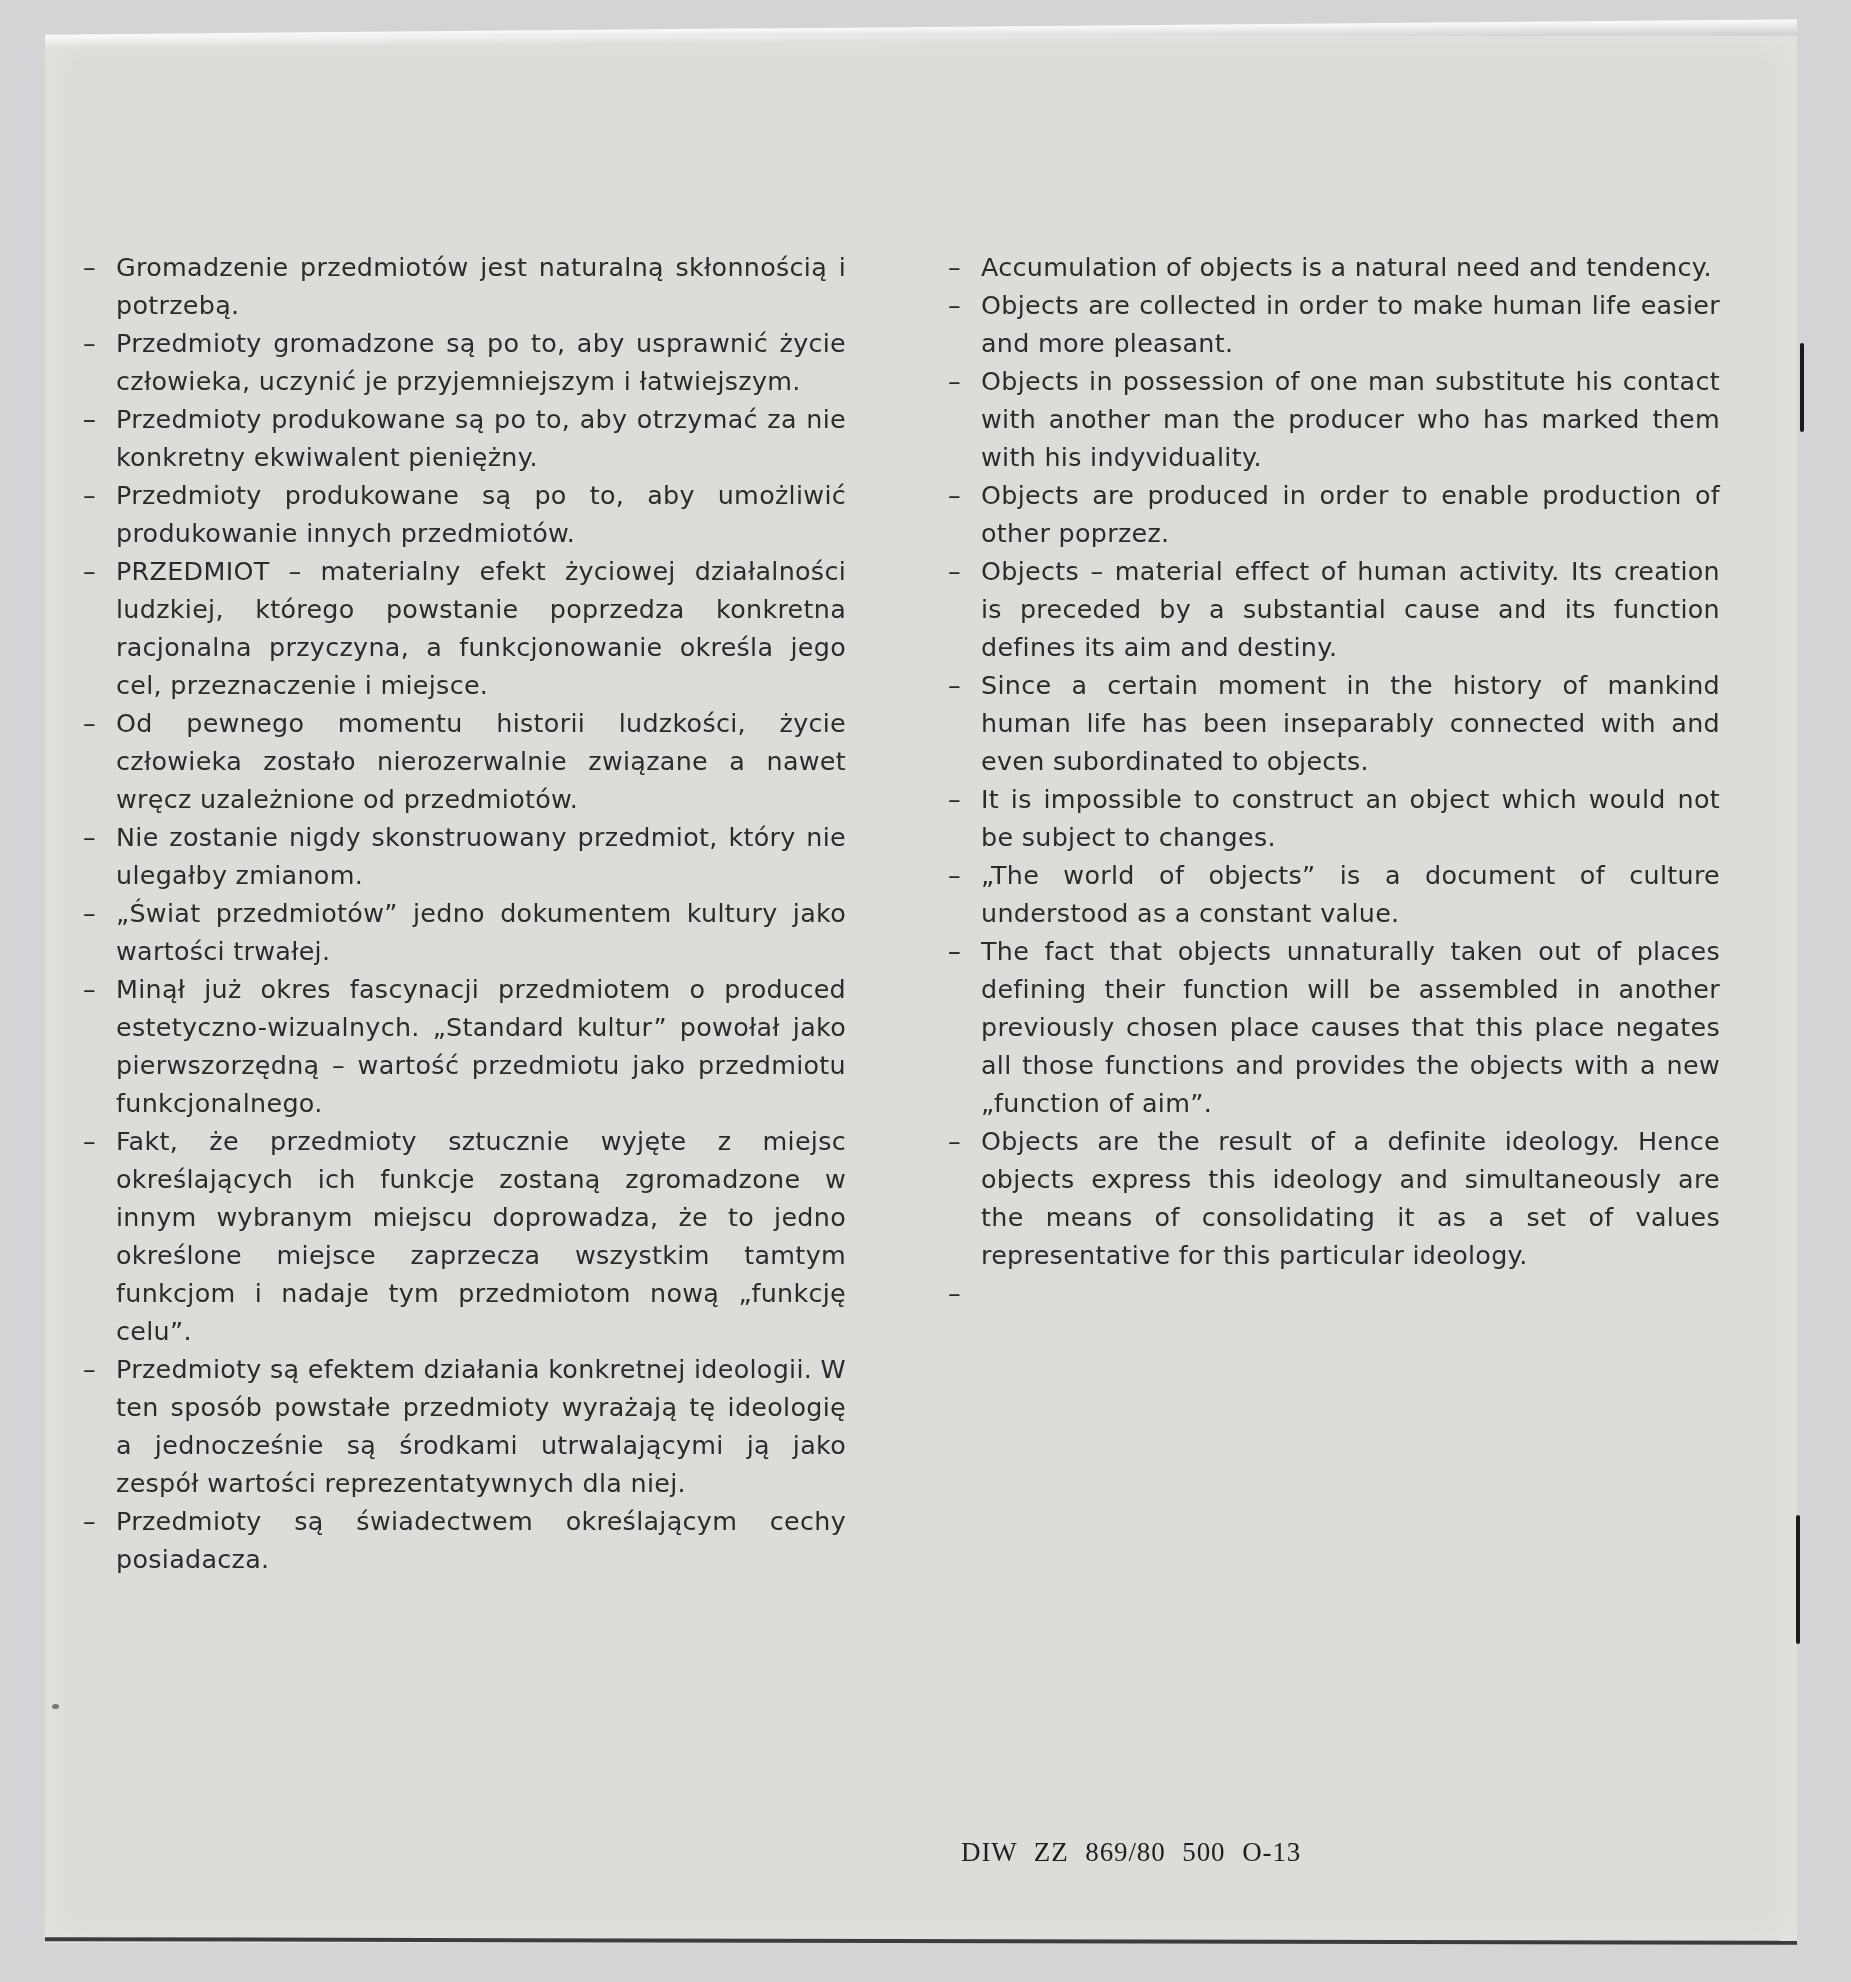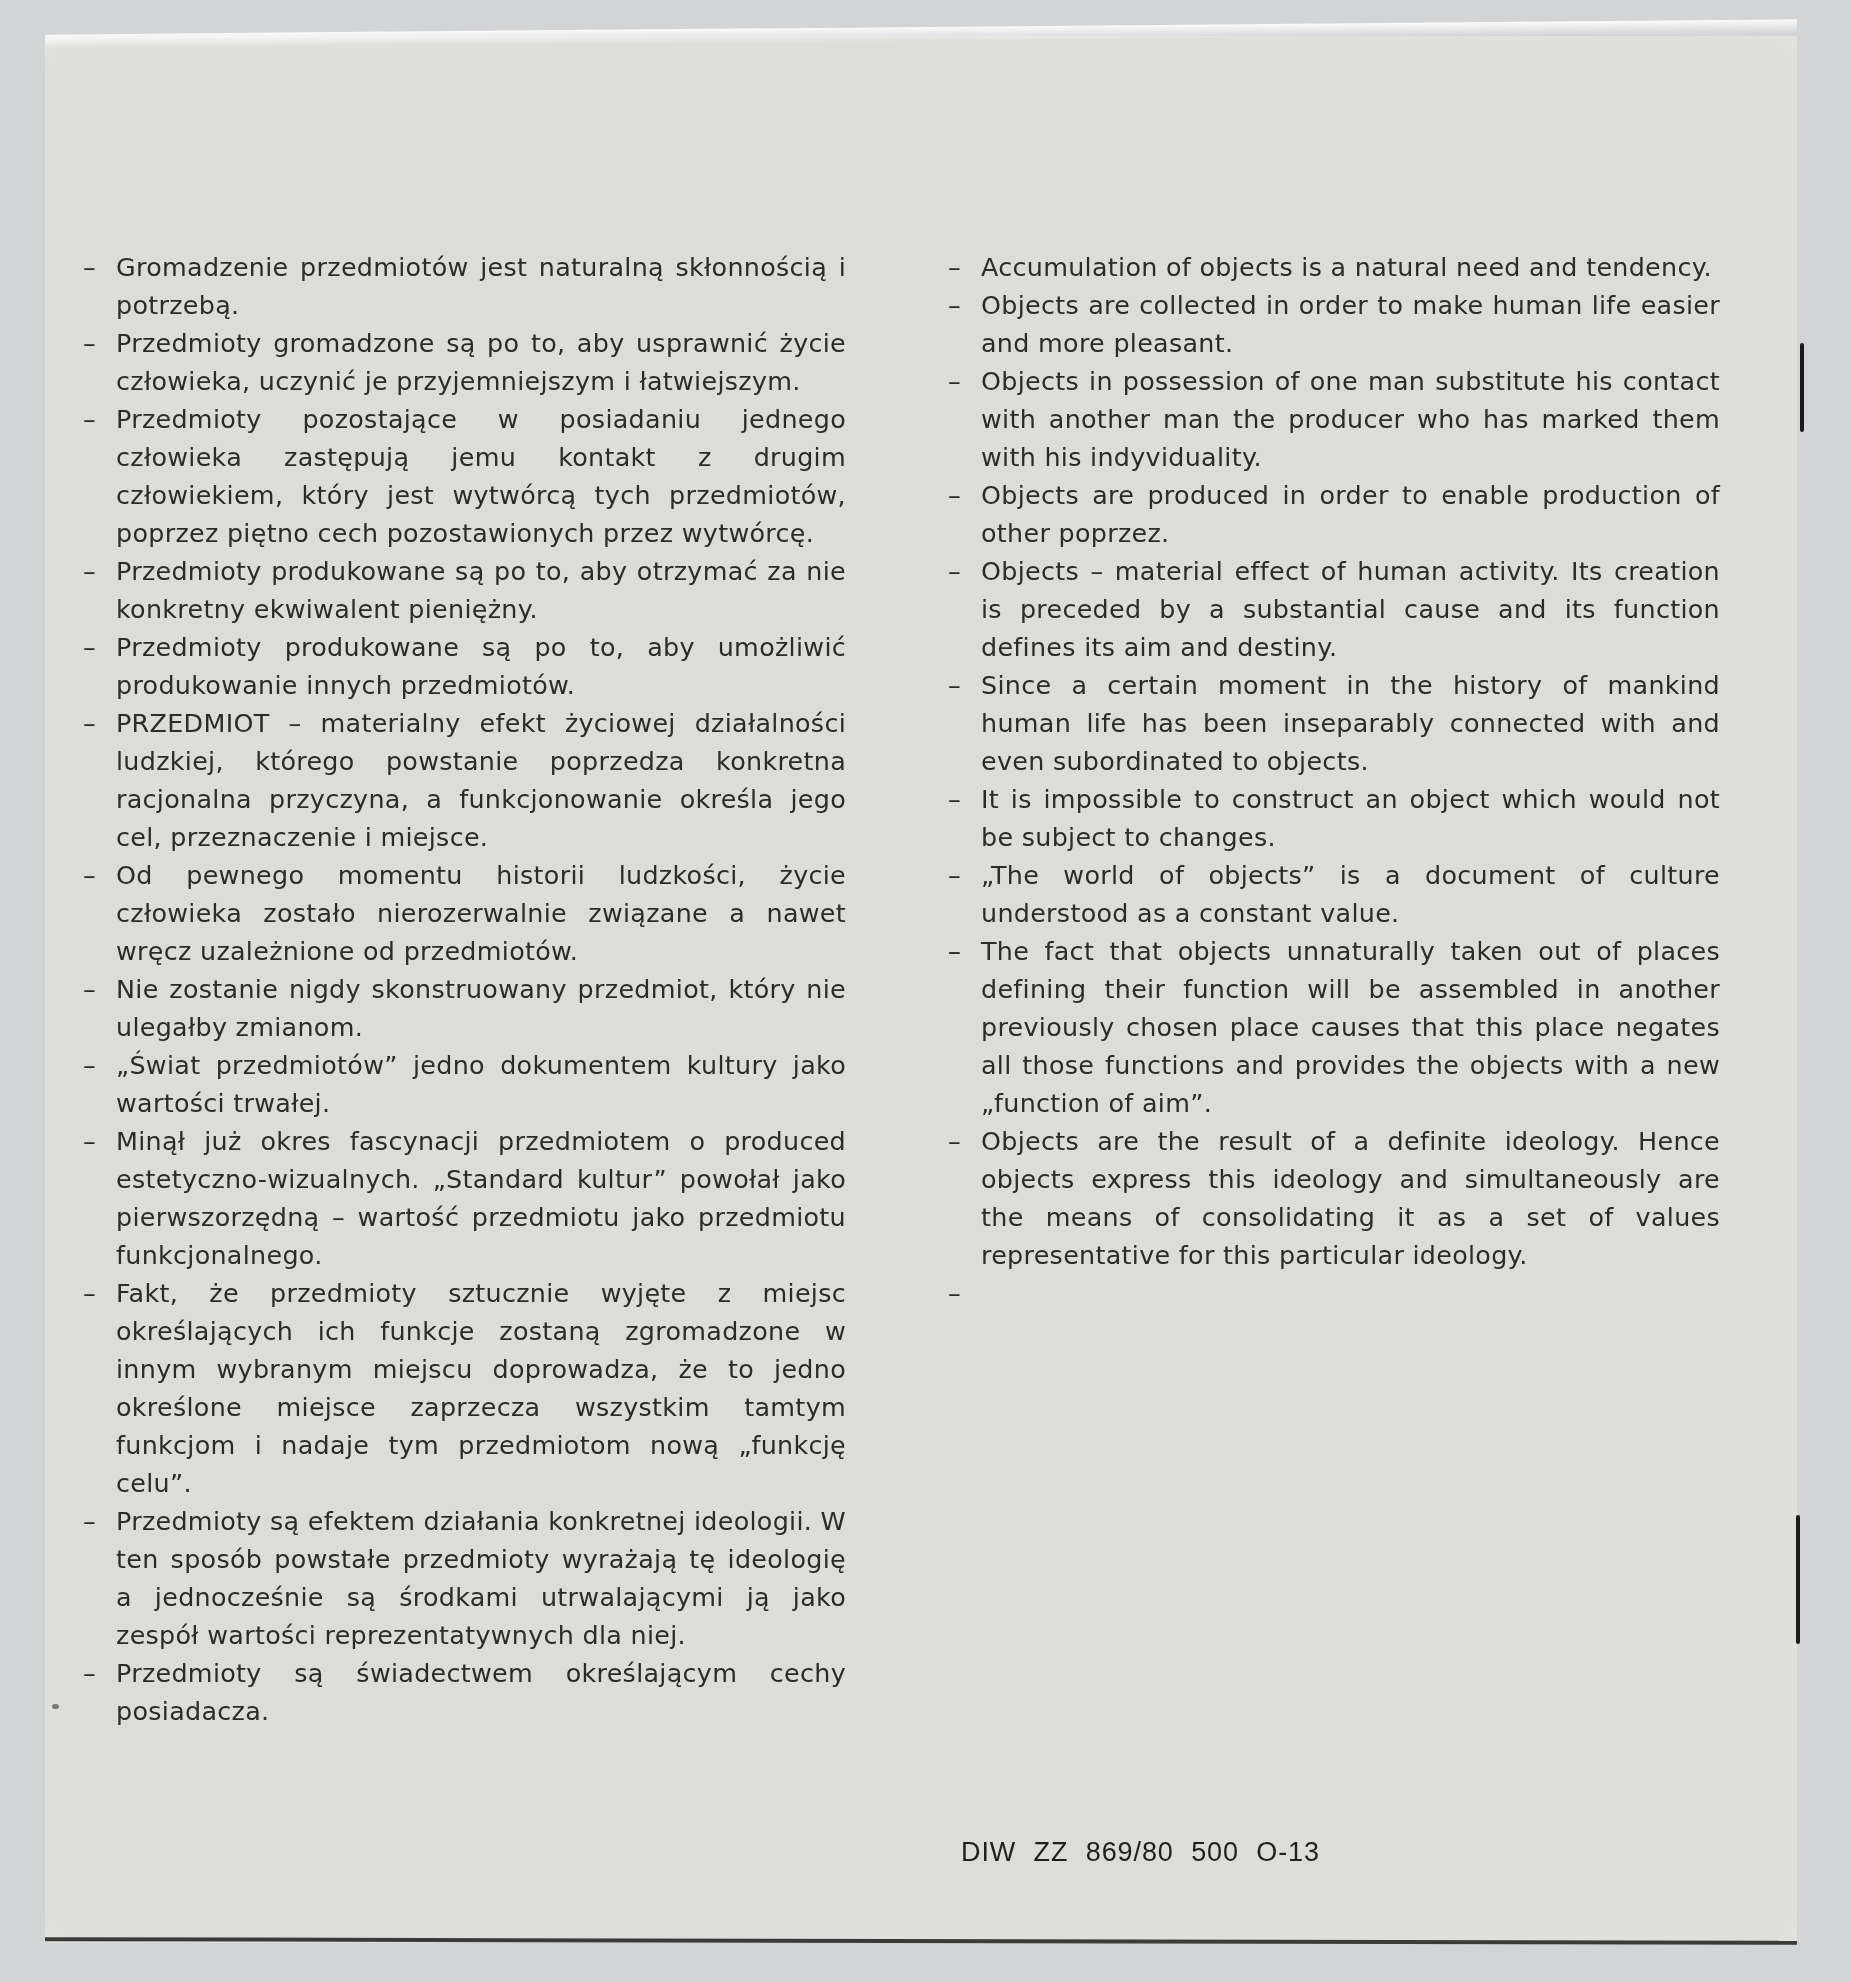--- a/index.html
+++ b/index.html
@@ -40,42 +40,42 @@
   .item {
     position:relative; padding-left:45px; text-align:justify;
     margin:0;
   }
   .dash {
     position:absolute; left:3.6px; top:0; width:30px; text-align:center;
   }
   .footer-code {
     position:absolute; left:961px; top:1837px;
     font-size:27px; color:#1f1f1f; letter-spacing:0.9px;
-    font-family:Liberation Sans, sans-serif;
+    font-family:Liberation Serif, serif;
     word-spacing:9px;
   }
   .stray-mark {
     position:absolute; left:52px; top:1704px; width:7.1px; height:5.3px;
     background:#777; border-radius:50%;
   }
 </style>
 </head>
 <body>
 
 <div class="page"></div>
 <div class="page-top-glare"></div>
 <div class="page-bottom-edge"></div>
 <div class="staple top"></div>
 <div class="staple bottom"></div>
 <div class="stray-mark"></div>
 
 <div class="column col-left">
   <p class="item"><span class="dash">–</span><span>Gromadzenie przedmiotów jest naturalną skłonnością i potrzebą.</span></p>
   <p class="item"><span class="dash">–</span><span>Przedmioty gromadzone są po to, aby usprawnić życie człowieka, uczynić je przyjemniejszym i łatwiejszym.</span></p>
-  <p class="item"><span class="dash">–</span><span>Przedmioty pozostające w posiadaniu jednego człowieka zastępują jemu kontakt z drugim człowiekiem, który jest wytwórcą tych przedmiotów, poprzez piętno cech pozostawionych przez wytwórcę.</span></p>
+  <p class="item"><span class="dash">–</span></p>
   <p class="item"><span class="dash">–</span><span>Przedmioty produkowane są po to, aby otrzymać za nie konkretny ekwiwalent pieniężny.</span></p>
   <p class="item"><span class="dash">–</span><span>Przedmioty produkowane są po to, aby umożliwić produkowanie innych przedmiotów.</span></p>
   <p class="item"><span class="dash">–</span><span>PRZEDMIOT – materialny efekt życiowej działalności ludzkiej, którego powstanie poprzedza konkretna racjonalna przyczyna, a funkcjonowanie określa jego cel, przeznaczenie i miejsce.</span></p>
   <p class="item"><span class="dash">–</span><span>Od pewnego momentu historii ludzkości, życie człowieka zostało nierozerwalnie związane a nawet wręcz uzależnione od przedmiotów.</span></p>
   <p class="item"><span class="dash">–</span><span>Nie zostanie nigdy skonstruowany przedmiot, który nie ulegałby zmianom.</span></p>
   <p class="item"><span class="dash">–</span><span>„Świat przedmiotów” jedno dokumentem kultury jako wartości trwałej.</span></p>
   <p class="item"><span class="dash">–</span><span>Minął już okres fascynacji przedmiotem o produced estetyczno-wizualnych. „Standard kultur” powołał jako pierwszorzędną – wartość przedmiotu jako przedmiotu funkcjonalnego.</span></p>
   <p class="item"><span class="dash">–</span><span>Fakt, że przedmioty sztucznie wyjęte z miejsc określających ich funkcje zostaną zgromadzone w innym wybranym miejscu doprowadza, że to jedno określone miejsce zaprzecza wszystkim tamtym funkcjom i nadaje tym przedmiotom nową „funkcję celu”.</span></p>
   <p class="item"><span class="dash">–</span><span>Przedmioty są efektem działania konkretnej ideologii. W ten sposób powstałe przedmioty wyrażają tę ideologię a jednocześnie są środkami utrwalającymi ją jako zespół wartości reprezentatywnych dla niej.</span></p>
   <p class="item"><span class="dash">–</span><span>Przedmioty są świadectwem określającym cechy posiadacza.</span></p>

